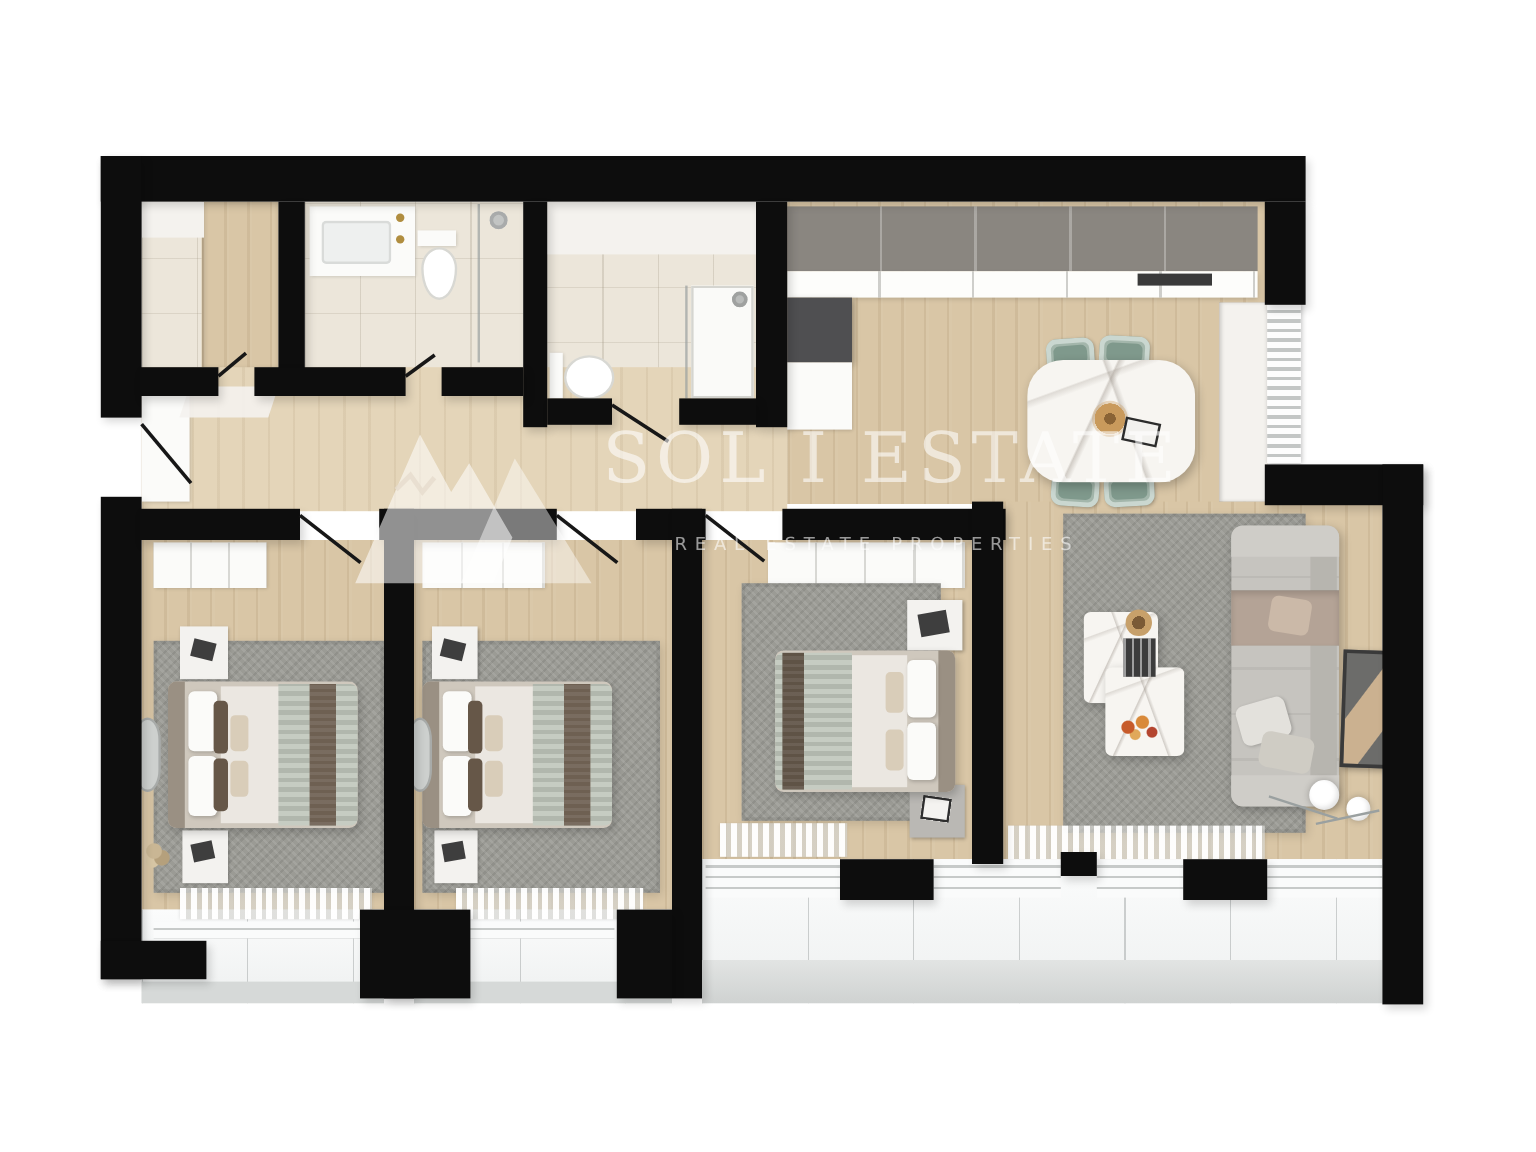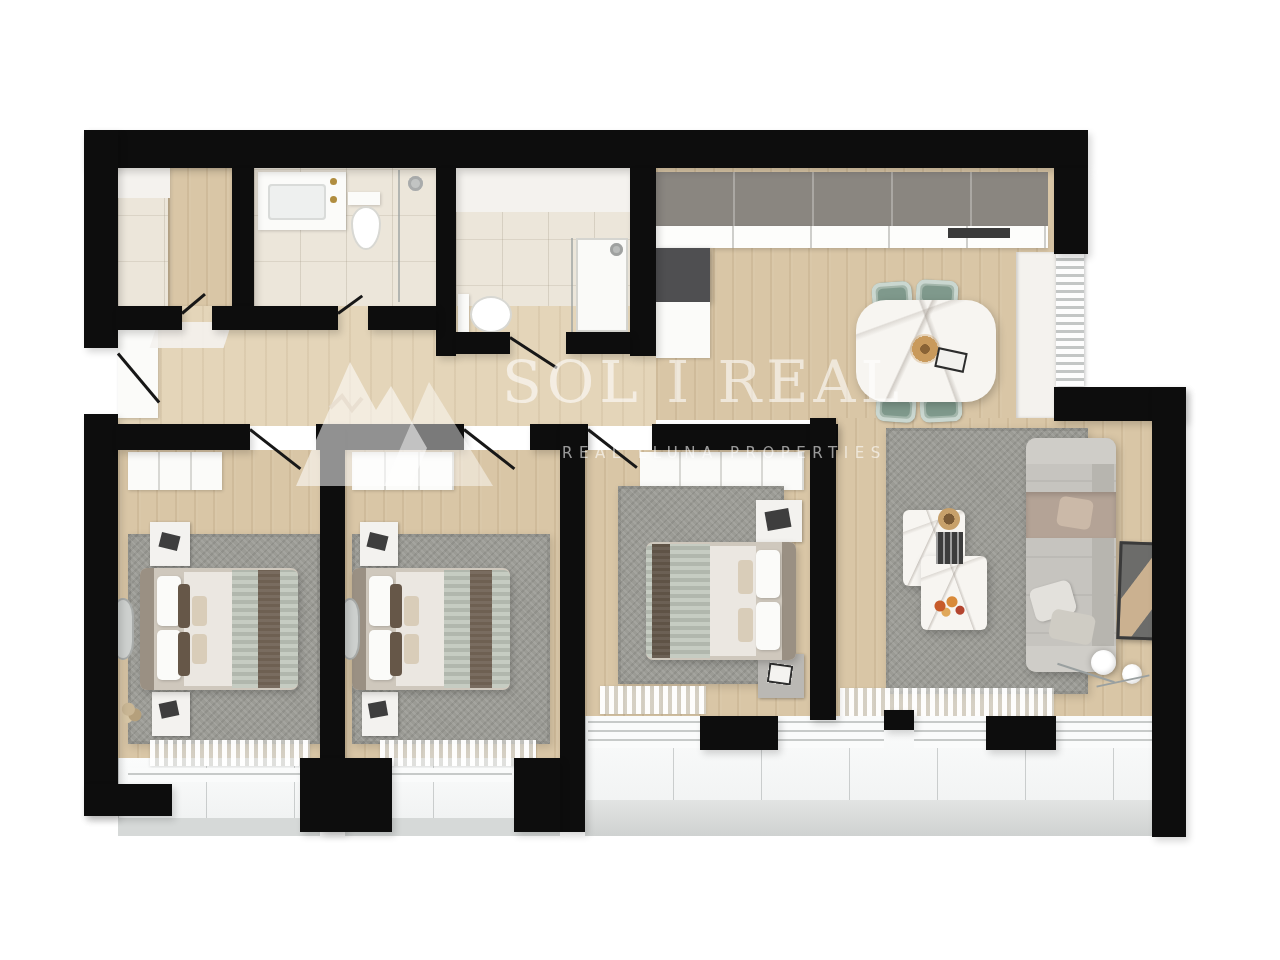--- a/index.html
+++ b/index.html
@@ -240,17 +240,17 @@
   <div class="door" style="left:250px;top:428px;width:64px;transform:rotate(38deg);"></div>
   <div class="door" style="left:464px;top:428px;width:64px;transform:rotate(38deg);"></div>
   <div class="door" style="left:588px;top:428px;width:62px;transform:rotate(38deg);"></div>
 
   <div class="abs wmk" style="left:0;top:0;width:1280px;height:960px;">
     <svg style="position:absolute;left:292px;top:348px;" width="205" height="142" viewBox="0 0 205 142">
       <polygon points="4,138 58,14 84,62 99,38 135,100 119,138" fill="rgba(255,255,255,0.55)"></polygon>
       <polygon points="92,138 137,34 201,138" fill="rgba(255,255,255,0.45)"></polygon>
       <polyline points="38,60 50,48 60,62 70,50" fill="none" stroke="rgba(230,220,205,0.8)" stroke-width="4"></polyline>
     </svg>
-    <div class="wm-title" style="left:502px;top:348px;">SOL I REAL</div>
-    <div class="wm-sub" style="left:562px;top:444px;">REAL LLUNA PROPERTIES</div>
+    <div class="wm-title" style="left:502px;top:348px;">SOL I ESTATE</div>
+    <div class="wm-sub" style="left:562px;top:444px;">REAL ESTATE PROPERTIES</div>
   </div>
 
 </div>
 
 </body></html>

